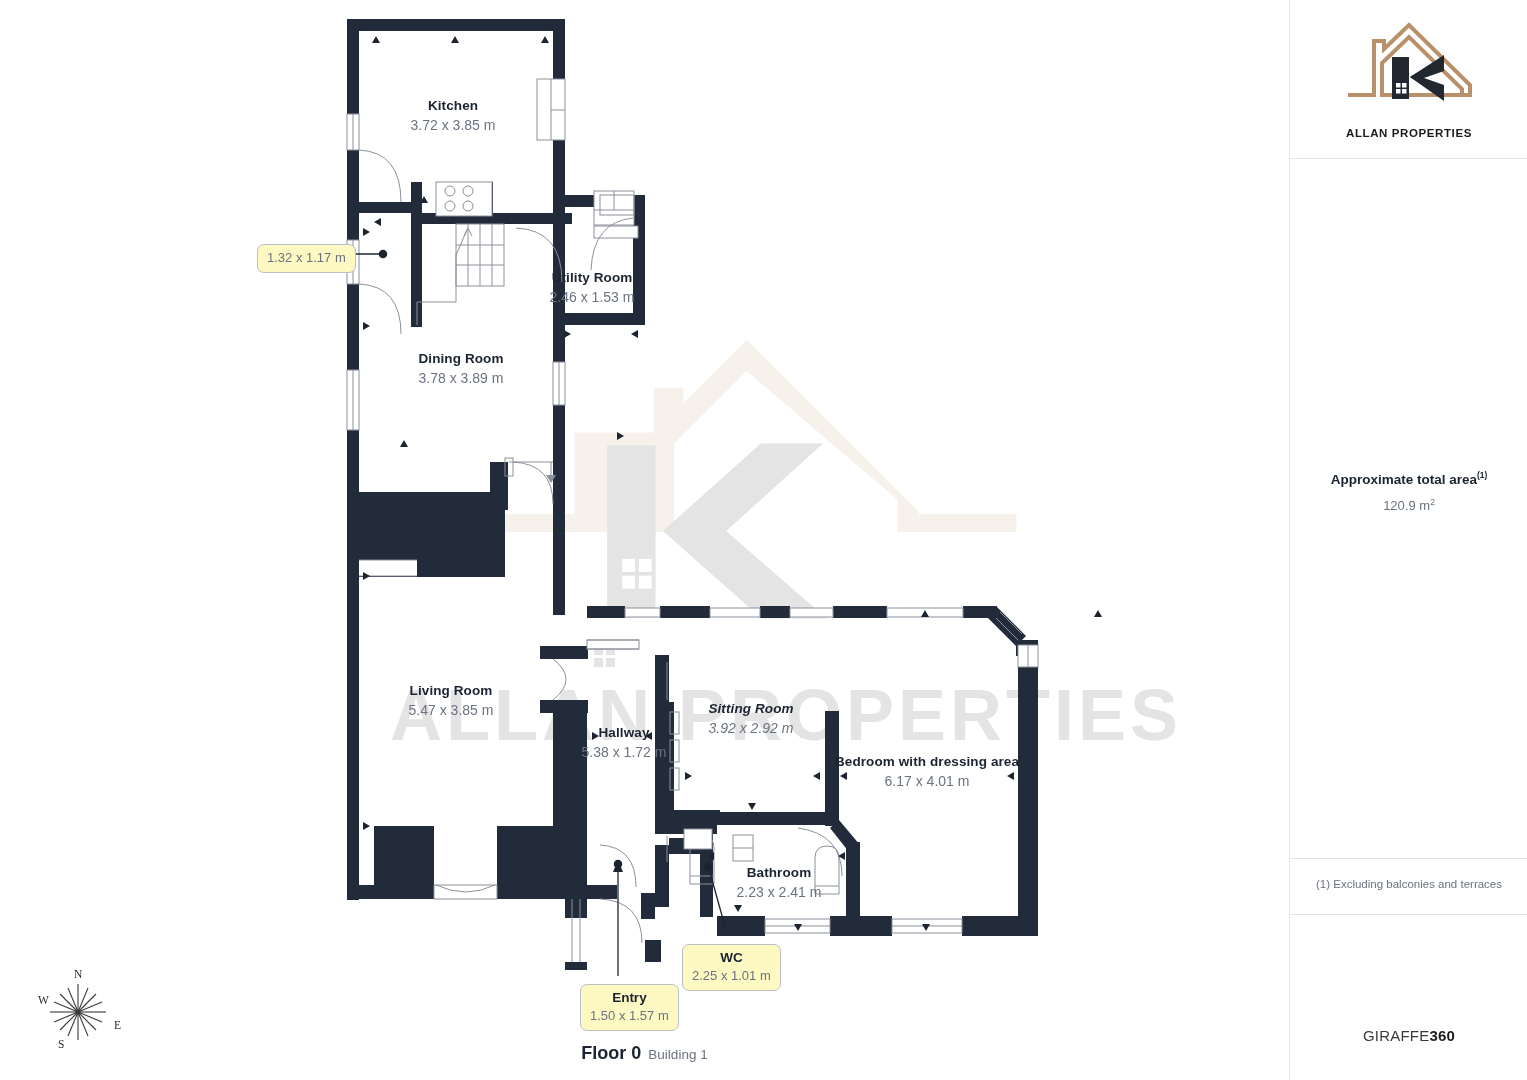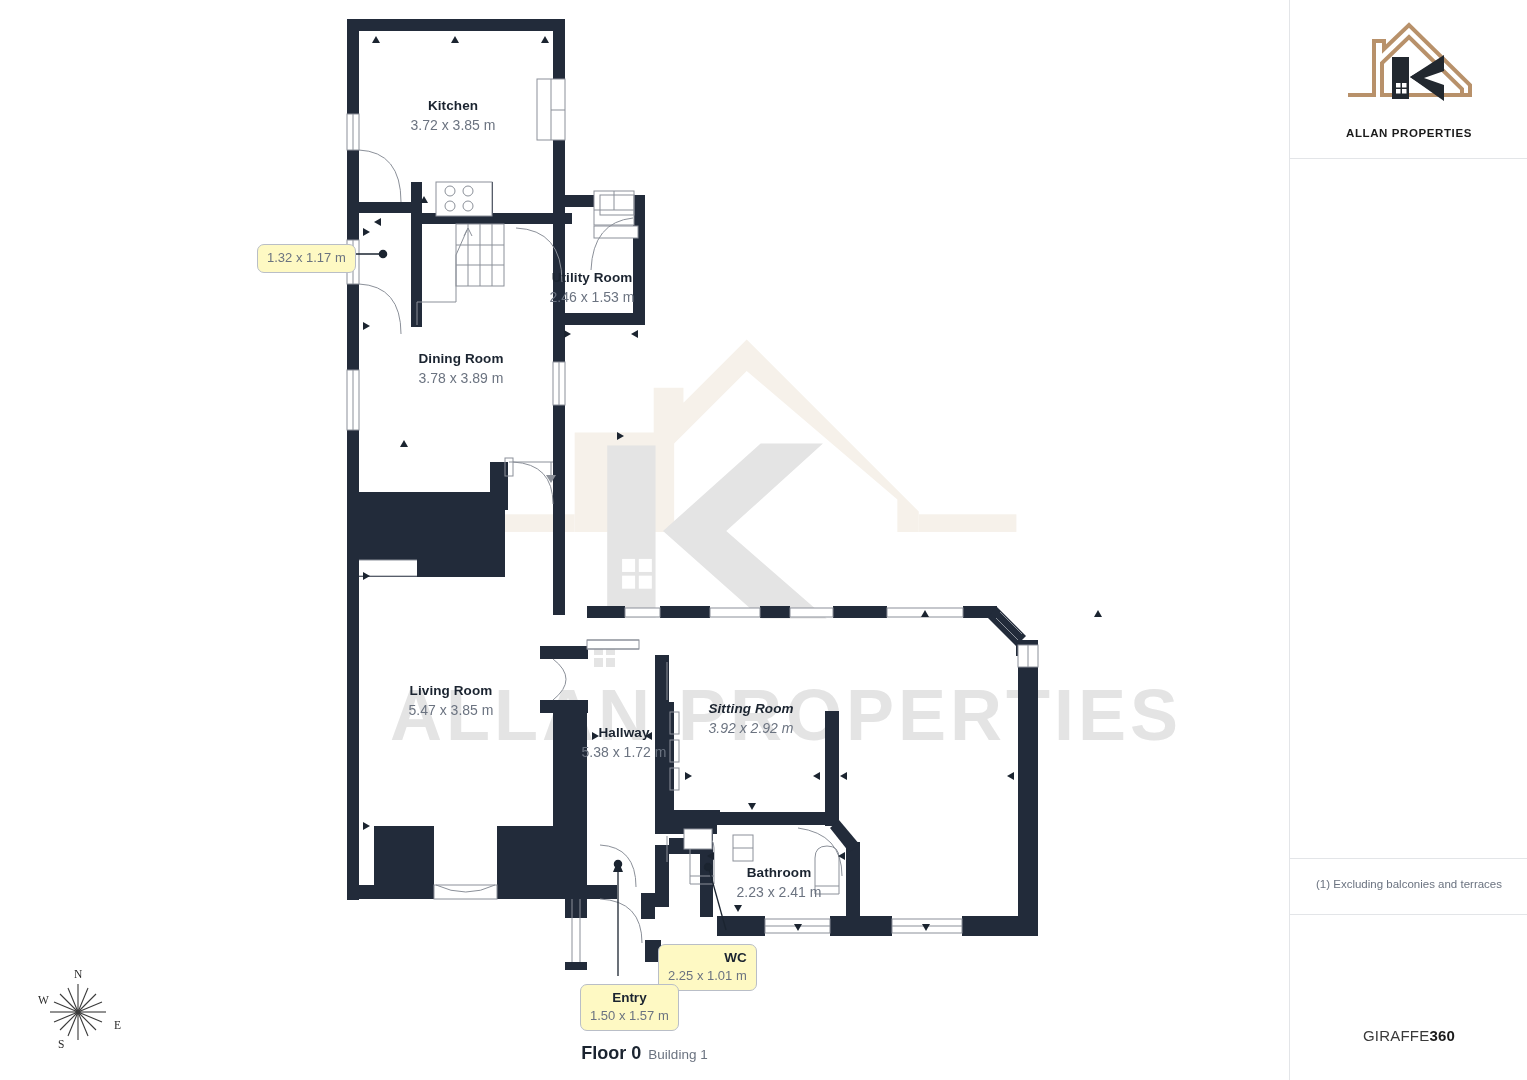--- a/index.html
+++ b/index.html
@@ -435,27 +435,31 @@
     <div class="room-label" style="left:624px; top:724px;">
       <div class="rname">Hallway</div>
       <div class="rdim">5.38 x 1.72 m</div>
     </div>
 
     <div class="room-label" style="left:751px; top:700px;font-style:italic;">
       <div class="rname">Sitting Room</div>
       <div class="rdim">3.92 x 2.92 m</div>
     </div>
 
+    <div class="room-label" style="left:927px; top:753px;">
+      <div class="rname">Bedroom with dressing area</div>
+      <div class="rdim">6.17 x 4.01 m</div>
+    </div>
 
     <div class="room-label" style="left:779px; top:864px;">
       <div class="rname">Bathroom</div>
       <div class="rdim">2.23 x 2.41 m</div>
     </div>
 
-    <div class="callout" style="left:658px; top:944px;text-align:right;">
+    <div class="callout" style="left:682px; top:944px;">
       <div class="rname">WC</div>
       <div class="rdim">2.25 x 1.01 m</div>
     </div>
 
     <div class="callout" style="left:580px; top:984px;">
       <div class="rname">Entry</div>
       <div class="rdim">1.50 x 1.57 m</div>
     </div>
 
     <div id="compass">
@@ -504,20 +508,28 @@
         <rect x="50" y="64" width="4.5" height="4.5" fill="#ffffff"></rect>
         <rect x="56" y="64" width="4.5" height="4.5" fill="#ffffff"></rect>
         <rect x="50" y="70" width="4.5" height="4.5" fill="#ffffff"></rect>
         <rect x="56" y="70" width="4.5" height="4.5" fill="#ffffff"></rect>
       </svg>
       <div id="logo-word">ALLAN PROPERTIES</div>
     </div>
 
     <div class="side-sep" style="top:158px;"></div>
 
+    <div id="area-box">
+      <div class="atitle">
+        <span>Approximate total area</span><sup>(1)</sup>
+      </div>
+      <div class="aval">
+        <span>120.9 m</span><sup>2</sup>
+      </div>
+    </div>
 
     <div class="side-sep" style="top:858px;"></div>
 
     <div id="note-box">(1) Excluding balconies and terraces</div>
 
     <div class="side-sep" style="top:914px;"></div>
 
 
     <div id="brand-box">
       <span>GIRAFFE</span><b>360</b>

